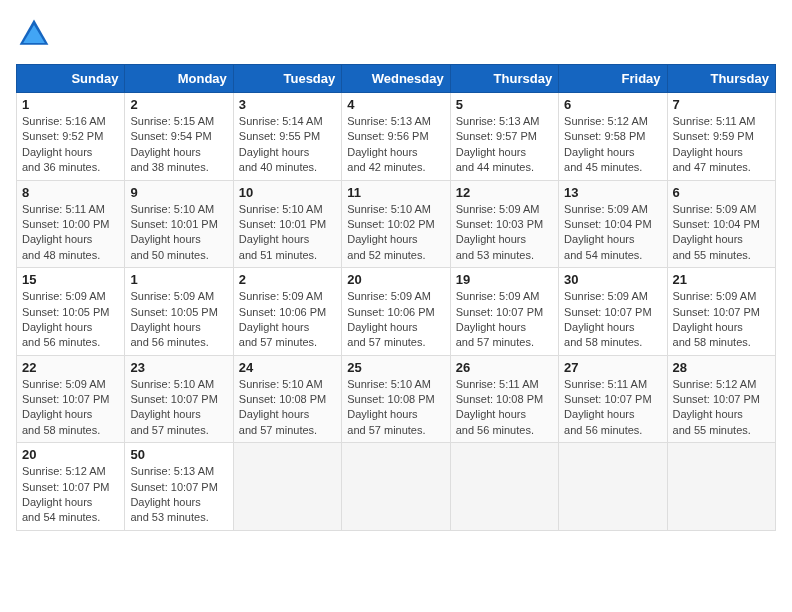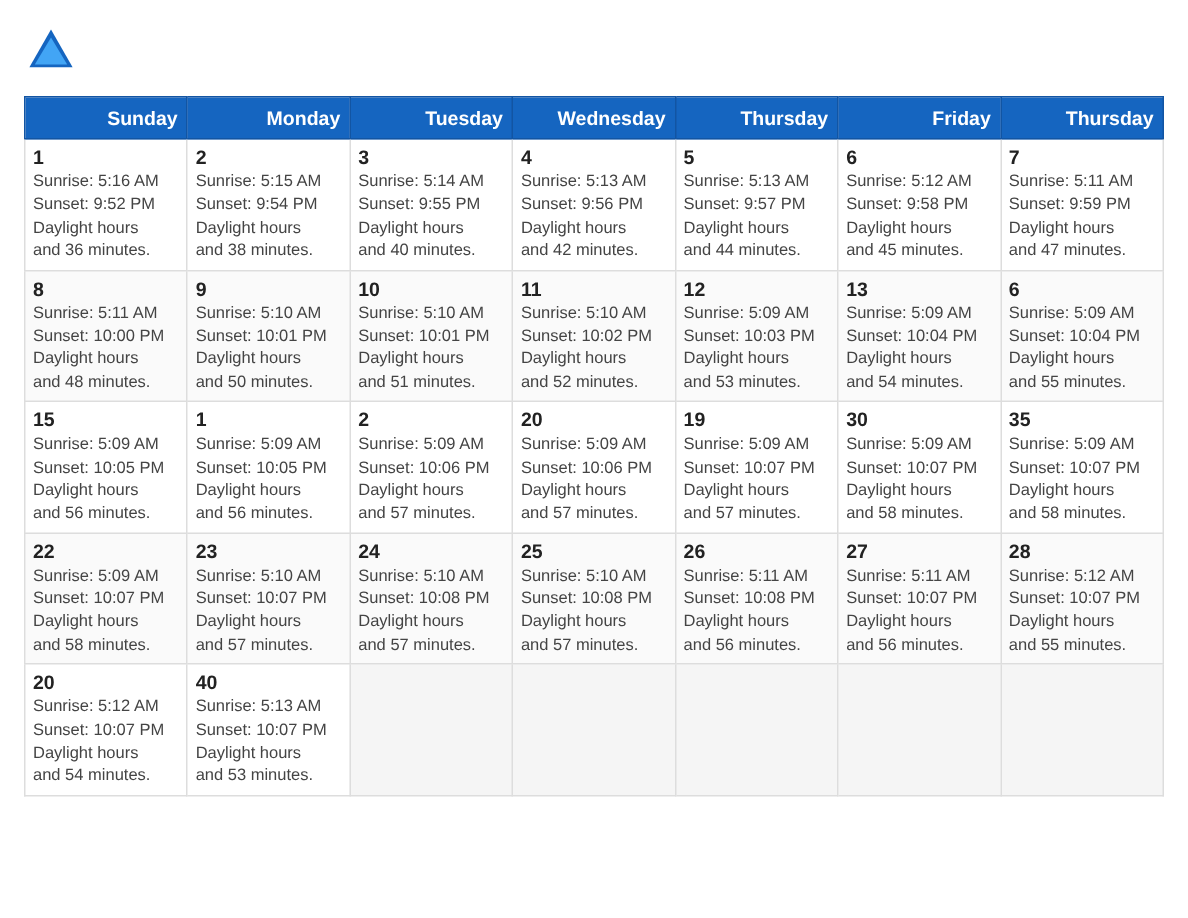--- a/index.html
+++ b/index.html
@@ -206,21 +206,21 @@
         </td>
         <td>
           <span class="day-num">19</span>
           <div class="day-info">Sunrise: 5:09 AM<br>Sunset: 10:07 PM<br>Daylight hours<br>and 57 minutes.</div>
         </td>
         <td>
           <span class="day-num">30</span>
           <div class="day-info">Sunrise: 5:09 AM<br>Sunset: 10:07 PM<br>Daylight hours<br>and 58 minutes.</div>
         </td>
         <td>
-          <span class="day-num">35</span>
+          <span class="day-num">21</span>
           <div class="day-info">Sunrise: 5:09 AM<br>Sunset: 10:07 PM<br>Daylight hours<br>and 58 minutes.</div>
         </td>
       </tr>
       <tr class="week-row">
         <td>
           <span class="day-num">22</span>
           <div class="day-info">Sunrise: 5:09 AM<br>Sunset: 10:07 PM<br>Daylight hours<br>and 58 minutes.</div>
         </td>
         <td>
           <span class="day-num">23</span>
@@ -246,21 +246,21 @@
           <span class="day-num">28</span>
           <div class="day-info">Sunrise: 5:12 AM<br>Sunset: 10:07 PM<br>Daylight hours<br>and 55 minutes.</div>
         </td>
       </tr>
       <tr class="week-row">
         <td>
           <span class="day-num">20</span>
           <div class="day-info">Sunrise: 5:12 AM<br>Sunset: 10:07 PM<br>Daylight hours<br>and 54 minutes.</div>
         </td>
         <td>
-          <span class="day-num">40</span>
+          <span class="day-num">50</span>
           <div class="day-info">Sunrise: 5:13 AM<br>Sunset: 10:07 PM<br>Daylight hours<br>and 53 minutes.</div>
         </td>
         <td class="empty"></td>
         <td class="empty"></td>
         <td class="empty"></td>
         <td class="empty"></td>
         <td class="empty"></td>
       </tr>
     </tbody>
 </table>

